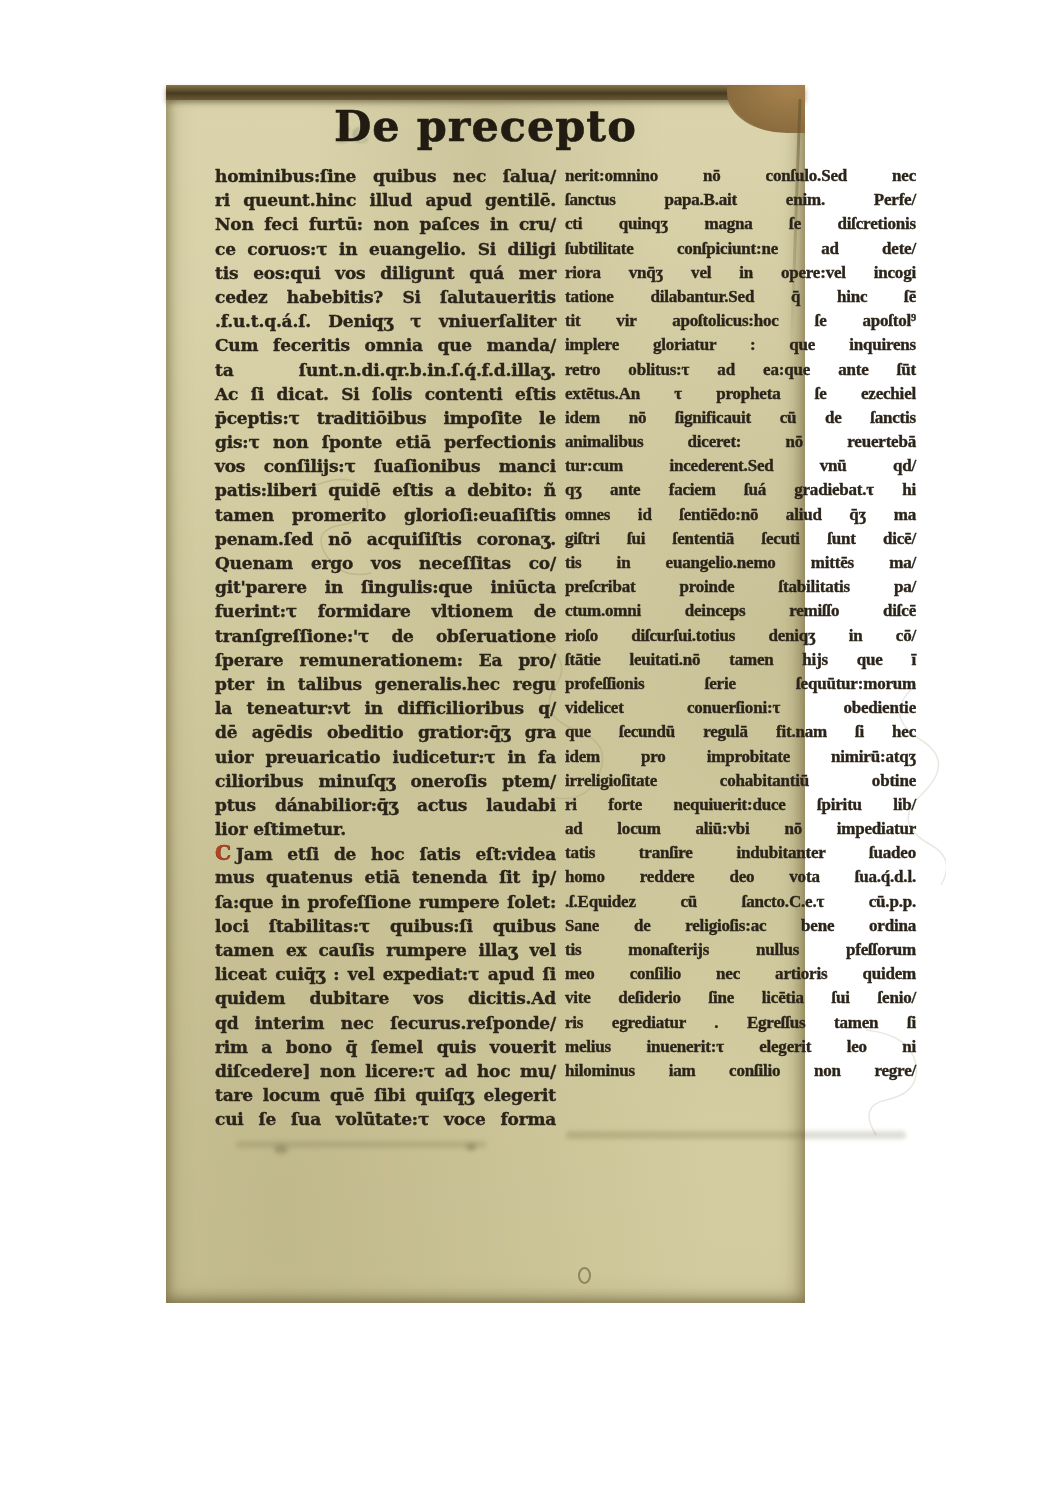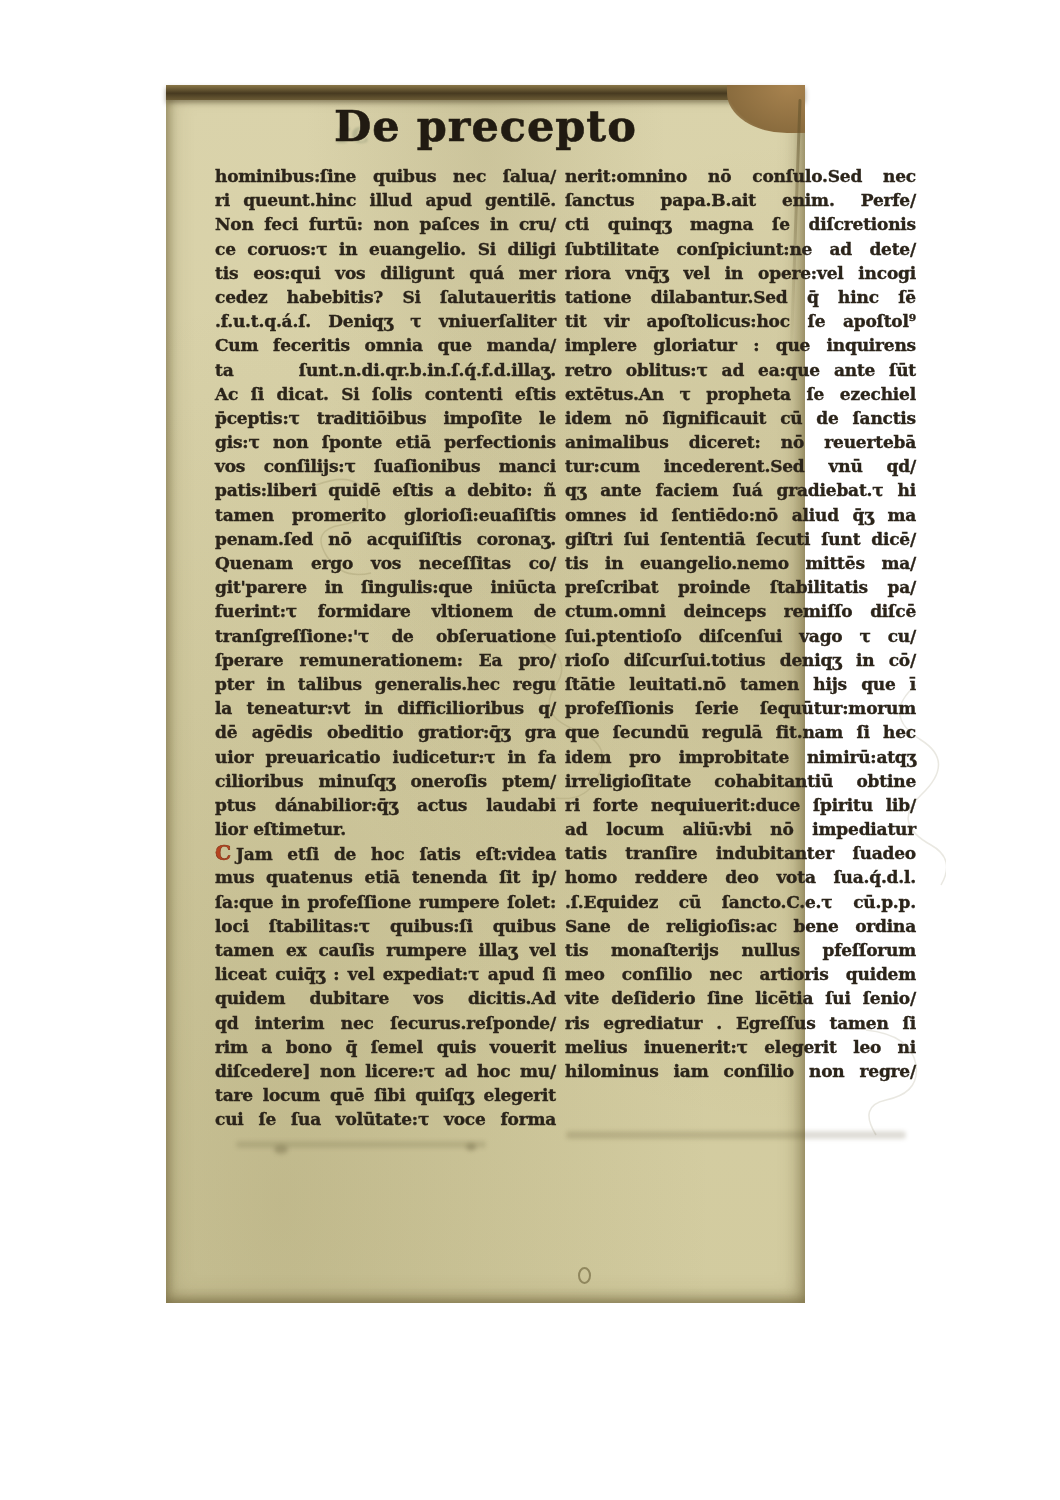--- a/index.html
+++ b/index.html
@@ -43,21 +43,21 @@
     position:absolute;left:170px;top:30px;font-size:30px;color:rgba(70,90,70,.22);
     font-weight:bold;filter:blur(1px);transform:scaleX(-1);
   }
 
   .col{
     position:absolute;top:79px;color:#2b241a;
     font-size:17px;font-weight:bold;line-height:24.2px;
     -webkit-text-stroke:0.35px #2b241a;letter-spacing:-0.2px;
   }
   .col-left{left:49px;width:341px;}
-  .col-right{left:399px;width:351px;}
+  .col-right{left:399px;width:351px;font-family:Liberation Serif, serif;}
   .tline{text-align:justify;text-align-last:justify;white-space:nowrap;height:24.2px;}
   .tline.short{text-align-last:left;}
   .rubric{color:#b5431f;-webkit-text-stroke:0.5px #7e2c12;font-size:1.2em;margin-right:5px;}
 
   .squiggle{position:absolute;pointer-events:none;opacity:.5;}
   .smudge{
     position:absolute;background:rgba(80,72,40,.28);filter:blur(2px);border-radius:50%;
   }
   .ring-mark{
     position:absolute;left:412px;top:1182px;width:9px;height:13px;border-radius:50%;
@@ -139,24 +139,24 @@
       <div class="tline">extētus.An τ propheta ſe ezechiel</div>
       <div class="tline">idem nō ſignificauit cū de ſanctis</div>
       <div class="tline">animalibus diceret: nō reuertebā</div>
       <div class="tline">tur:cum incederent.Sed vnū qd/</div>
       <div class="tline">qʒ ante faciem ſuá gradiebat.τ hi</div>
       <div class="tline">omnes id ſentiēdo:nō aliud q̄ʒ ma</div>
       <div class="tline">giſtri ſui ſententiā ſecuti ſunt dicē/</div>
       <div class="tline">tis in euangelio.nemo mittēs ma/</div>
       <div class="tline">preſcribat proinde ſtabilitatis pa/</div>
       <div class="tline">ctum.omni deinceps remiſſo diſcē</div>
-      <div class="tline">ſui.ptentioſo diſcenſui vago τ cu/</div>
       <div class="tline">rioſo diſcurſui.totius deniqʒ in cō/</div>
       <div class="tline">ſtātie leuitati.nō tamen hijs que ī</div>
       <div class="tline">profeſſionis ſerie ſequūtur:morum</div>
+      <div class="tline">videlicet conuerſioni:τ obedientie</div>
       <div class="tline">que ſecundū regulā fit.nam ſi hec</div>
       <div class="tline">idem pro improbitate nimirū:atqʒ</div>
       <div class="tline">irreligioſitate cohabitantiū obtine</div>
       <div class="tline">ri forte nequiuerit:duce ſpiritu lib/</div>
       <div class="tline">ad locum aliū:vbi nō impediatur</div>
       <div class="tline">tatis tranſire indubitanter ſuadeo</div>
       <div class="tline">homo reddere deo vota ſua.q́.d.l.</div>
       <div class="tline">.ſ.Equidez cū ſancto.C.e.τ cū.p.p.</div>
       <div class="tline">Sane de religioſis:ac bene ordina</div>
       <div class="tline">tis monaſterijs nullus pfeſſorum</div>

